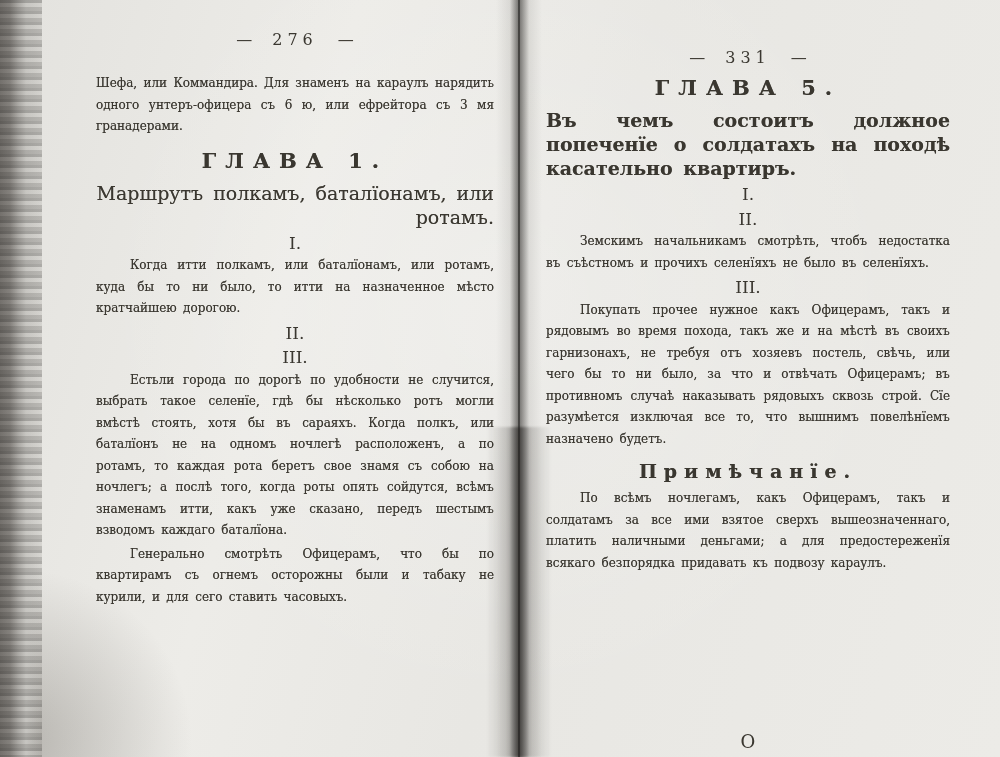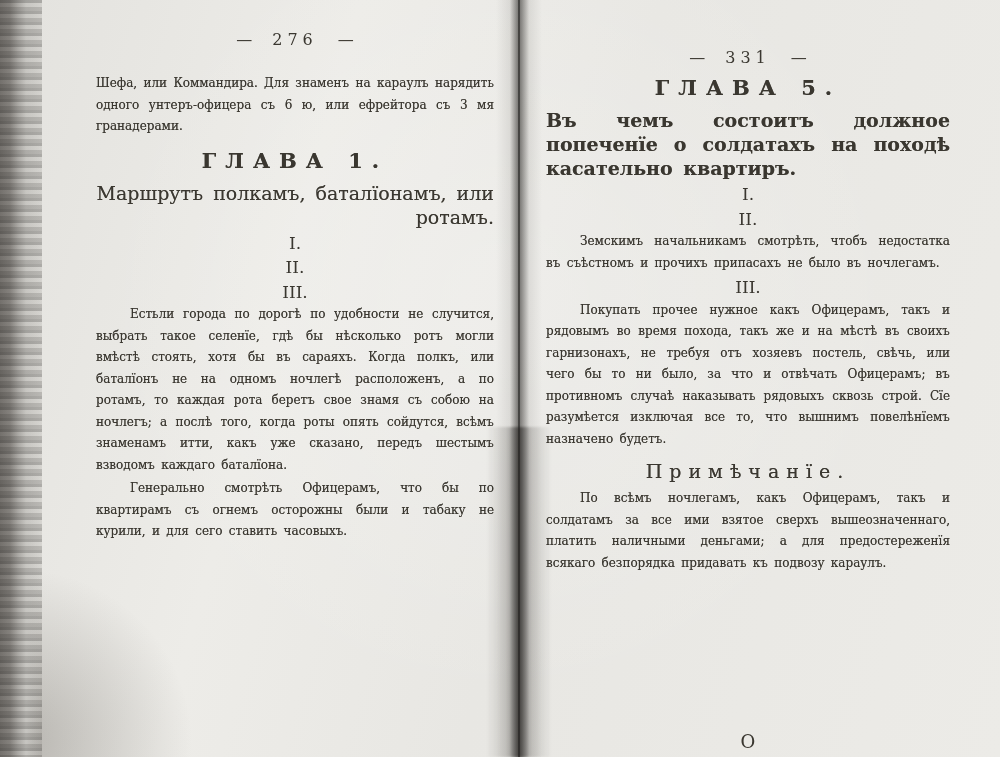--- a/index.html
+++ b/index.html
@@ -70,21 +70,21 @@
     word-spacing:4px;
     text-shadow:0 0 0.5px rgba(58,55,48,0.6);
   }
   .title.center{text-align:right;}
   .title.justify{text-align:justify;font-weight:bold;}
   .numeral{
     text-align:center;font-size:17px;line-height:21.5px;margin:3px 0 1px 0;
   }
   .note-heading{
     text-align:center;font-size:19px;letter-spacing:7px;
-    margin:10px 0 6px 0;font-weight:normal;
+    margin:10px 0 6px 0;font-weight:bold;
     text-shadow:0 0 0.5px rgba(58,55,48,0.7);
   }
   .catchword{
     position:absolute;bottom:2px;left:0;right:0;
     text-align:center;font-size:18px;
   }
 </style>
 </head>
 <body>
 
@@ -100,20 +100,21 @@
       <span class="pagenum">276</span>
       <span class="dash">—</span>
     </div>
 
     <p class="body noindent">Шефа, или Коммандира. Для знаменъ на караулъ нарядить одного унтеръ-офицера съ 6 ю, или ефрейтора съ 3 мя гранадерами.</p>
 
     <div class="chapter">ГЛАВА 1.</div>
     <div class="title center">Маршрутъ полкамъ, баталїонамъ, или ротамъ.</div>
 
     <div class="numeral">I.</div>
+    <p class="body">Когда итти полкамъ, или баталїонамъ, или ротамъ, куда бы то ни было, то итти на назначенное мѣсто кратчайшею дорогою.</p>
 
     <div class="numeral">II.</div>
 
     <div class="numeral">III.</div>
     <p class="body">Естьли города по дорогѣ по удобности не случится, выбрать такое селенїе, гдѣ бы нѣсколько ротъ могли вмѣстѣ стоять, хотя бы въ сараяхъ. Когда полкъ, или баталїонъ не на одномъ ночлегѣ расположенъ, а по ротамъ, то каждая рота беретъ свое знамя съ собою на ночлегъ; а послѣ того, когда роты опять сойдутся, всѣмъ знаменамъ итти, какъ уже сказано, передъ шестымъ взводомъ каждаго баталїона.</p>
 
     <p class="body">Генерально смотрѣть Офицерамъ, что бы по квартирамъ съ огнемъ осторожны были и табаку не курили, и для сего ставить часовыхъ.</p>
   </div>
 
   <div class="page page-right">
@@ -122,21 +123,21 @@
       <span class="pagenum">331</span>
       <span class="dash">—</span>
     </div>
 
     <div class="chapter" style="margin-top:0;">ГЛАВА 5.</div>
     <div class="title justify">Въ чемъ состоитъ должное попеченїе о солдатахъ на походѣ касательно квартиръ.</div>
 
     <div class="numeral">I.</div>
 
     <div class="numeral">II.</div>
-    <p class="body">Земскимъ начальникамъ смотрѣть, чтобъ недостатка въ съѣстномъ и прочихъ припасахъ не было въ ночлегамъ.</p>
+    <p class="body">Земскимъ начальникамъ смотрѣть, чтобъ недостатка въ съѣстномъ и прочихъ селенїяхъ не было въ селенїяхъ.</p>
 
     <div class="numeral">III.</div>
     <p class="body">Покупать прочее нужное какъ Офицерамъ, такъ и рядовымъ во время похода, такъ же и на мѣстѣ въ своихъ гарнизонахъ, не требуя отъ хозяевъ постель, свѣчь, или чего бы то ни было, за что и отвѣчать Офицерамъ; въ противномъ случаѣ наказывать рядовыхъ сквозь строй. Сїе разумѣется изключая все то, что вышнимъ повелѣнїемъ назначено будетъ.</p>
 
     <div class="note-heading">Примѣчанїе.</div>
     <p class="body">По всѣмъ ночлегамъ, какъ Офицерамъ, такъ и солдатамъ за все ими взятое сверхъ вышеозначеннаго, платить наличными деньгами; а для предостереженїя всякаго безпорядка придавать къ подвозу караулъ.</p>
 
     <div class="catchword">О</div>
   </div>
 

